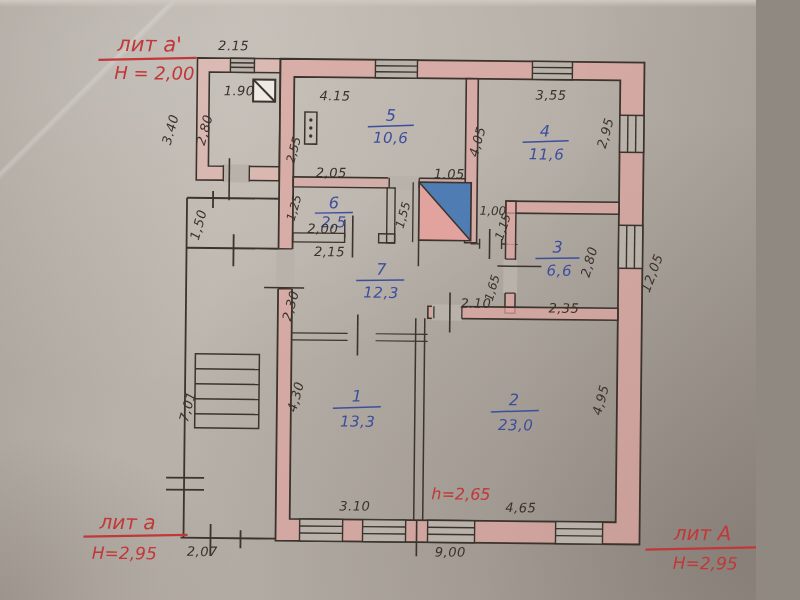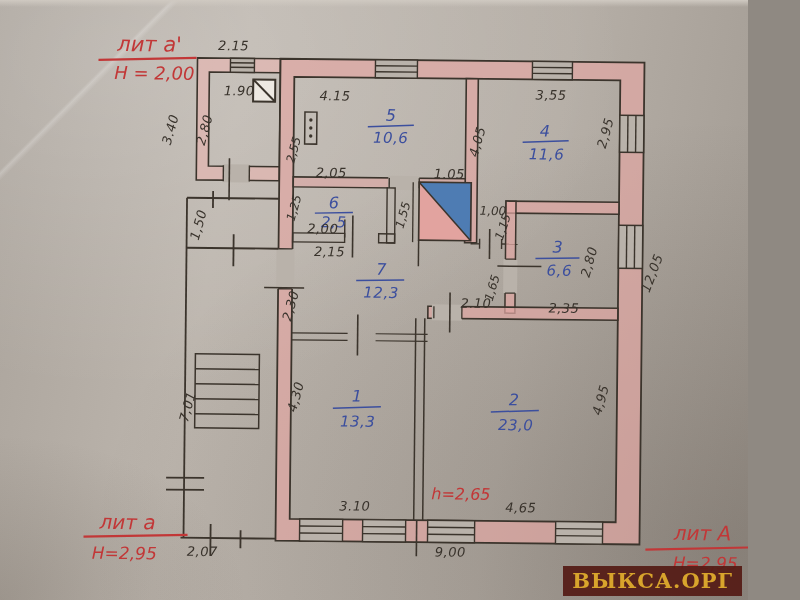--- a/index.html
+++ b/index.html
@@ -5,20 +5,21 @@
   html,body{margin:0;padding:0;background:#8f8982;}
   .photo{
     position:relative;width:748px;height:600px;overflow:hidden;
     background:
       radial-gradient(120% 100% at 18% 10%, rgba(255,255,255,0.20), rgba(255,255,255,0) 55%),
       radial-gradient(140% 120% at 96% 92%, rgba(40,30,22,0.22), rgba(0,0,0,0) 60%),
       radial-gradient(60% 50% at 0% 100%, rgba(60,50,40,0.18), rgba(0,0,0,0) 55%),
       linear-gradient(135deg, transparent 120px, rgba(255,255,255,0.22) 123px, transparent 128px),
       linear-gradient(100deg, #aaa39b 0%, #bcb5ad 30%, #b5aea6 68%, #a19a92 100%);
     font-family:"DejaVu Sans", sans-serif;
+    padding-left:8px;
   }
   .photo:before{content:"";position:absolute;left:0;top:0;width:100%;height:7px;
     background:linear-gradient(180deg,#cfc9c1,rgba(0,0,0,0));}
   svg{position:absolute;left:0;top:0;}
   .dim{fill:#39332c;font-size:13px;font-style:italic;letter-spacing:0.5px;}
   .dim-sm{fill:#39332c;font-size:12px;font-style:italic;}
   .roomnum{fill:#3c4f9e;font-size:16px;font-style:italic;}
   .roomarea{fill:#3c4f9e;font-size:15px;font-style:italic;letter-spacing:0.5px;}
   .red{fill:#c23737;font-style:italic;}
   .watermark{
@@ -267,14 +268,13 @@
     <text x="301" y="399" class="dim" transform="rotate(-75 301 399)">4,30</text>
     <text x="357" y="511" class="dim">3.10</text>
     <text x="606" y="399" class="dim" transform="rotate(-75 606 399)">4,95</text>
     <text x="523" y="511" class="dim">4,65</text>
     <text x="453" y="556" class="dim">9,00</text>
     <text x="205" y="558" class="dim">2,07</text>
   </g>
  </g>
 </svg>
 
-<div class="watermark">ВЫКСА.ОРГ</div>
 </div>
 
 </body></html>

